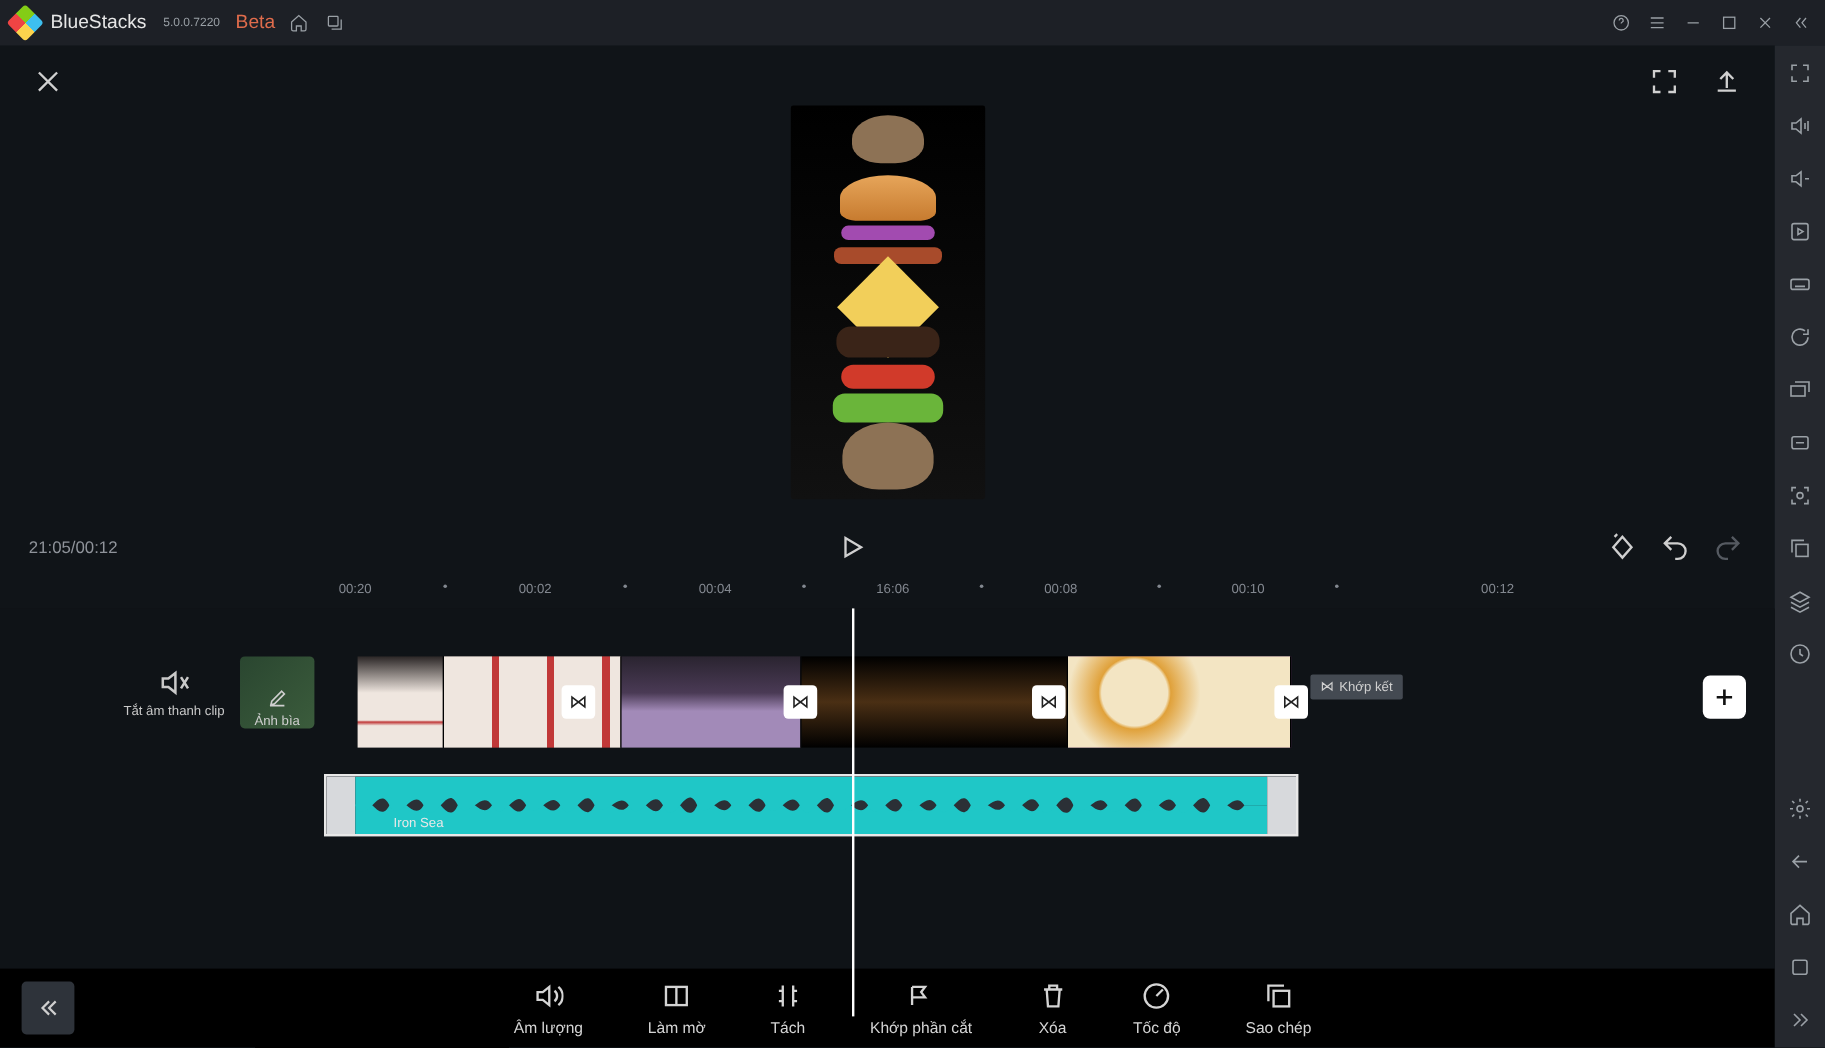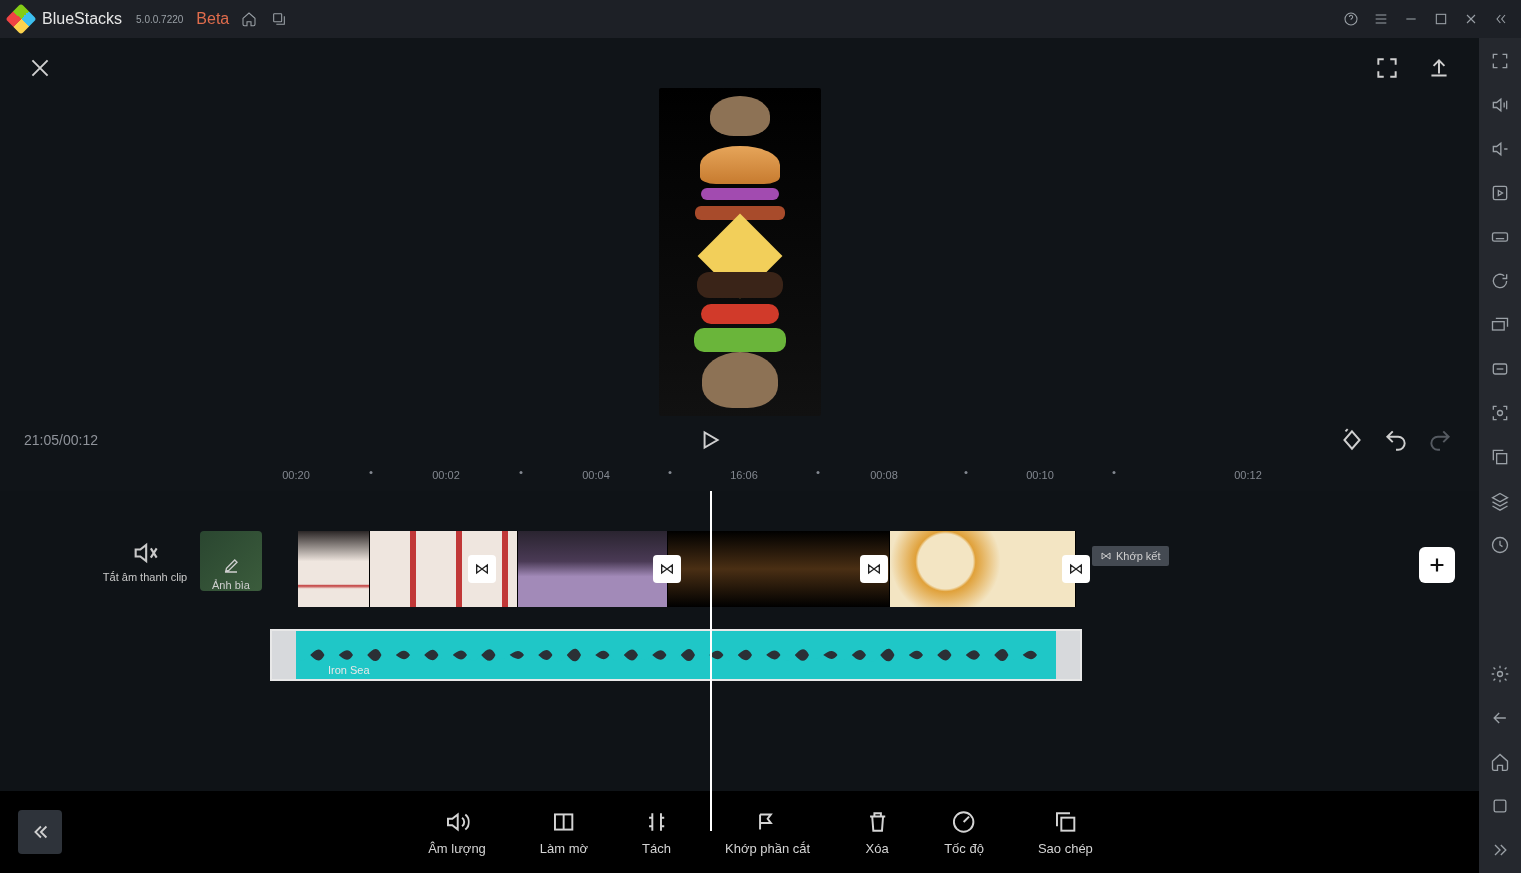--- a/index.html
+++ b/index.html
@@ -166,21 +166,21 @@
   .audio-wave svg { position:absolute; inset:0; width:100%; height:100%;}
   .audio-label { position:absolute; left:32px; bottom:3px; font-size:11px; color:#e8e8e8;}
 
   .playhead {
     position:absolute; top:0; bottom:-40px; width:2px; background:#fff;
     left:710px;
   }
 
   
   .bottom-bar {
-    height: 82px; background:#000; display:flex; align-items:center; padding:0 18px;
+    height: 66px; background:#000; display:flex; align-items:center; padding:0 18px;
   }
   .collapse-btn {
     width:44px;height:44px;background:#2e333a;border-radius:4px;
     display:flex;align-items:center;justify-content:center;cursor:pointer;margin-right:auto;
   }
   .collapse-btn svg{width:22px;height:22px;stroke:#cfcfcf;stroke-width:2;fill:none;}
   .tools { display:flex; gap:54px; margin-left:auto; margin-right:auto; position:absolute; left:50%; transform:translateX(-50%);}
   .tool { display:flex;flex-direction:column;align-items:center;gap:6px;font-size:13px;color:#d4d4d4;cursor:pointer;}
   .tool svg{width:26px;height:26px;stroke:#d4d4d4;stroke-width:1.8;fill:none;}
 </style>

